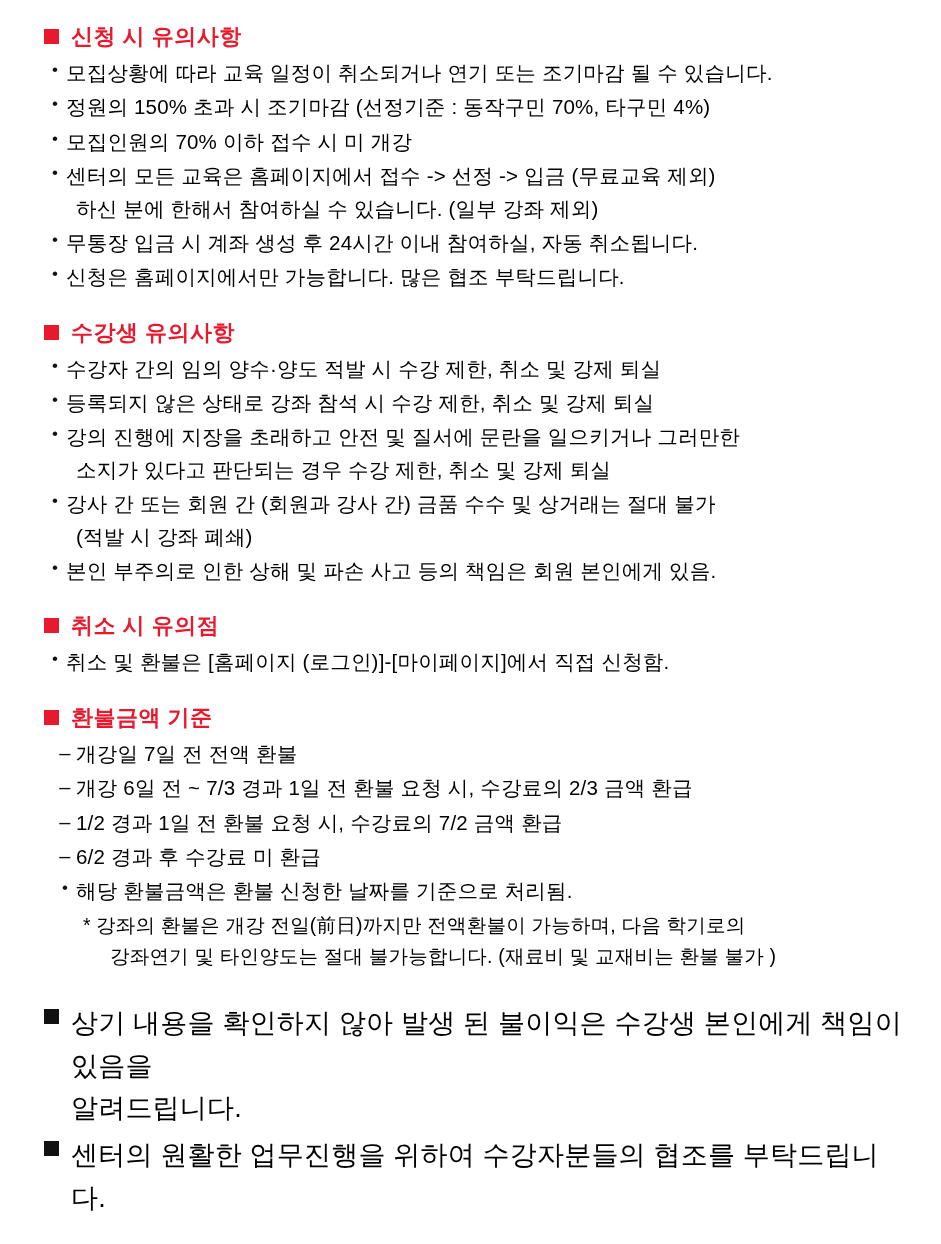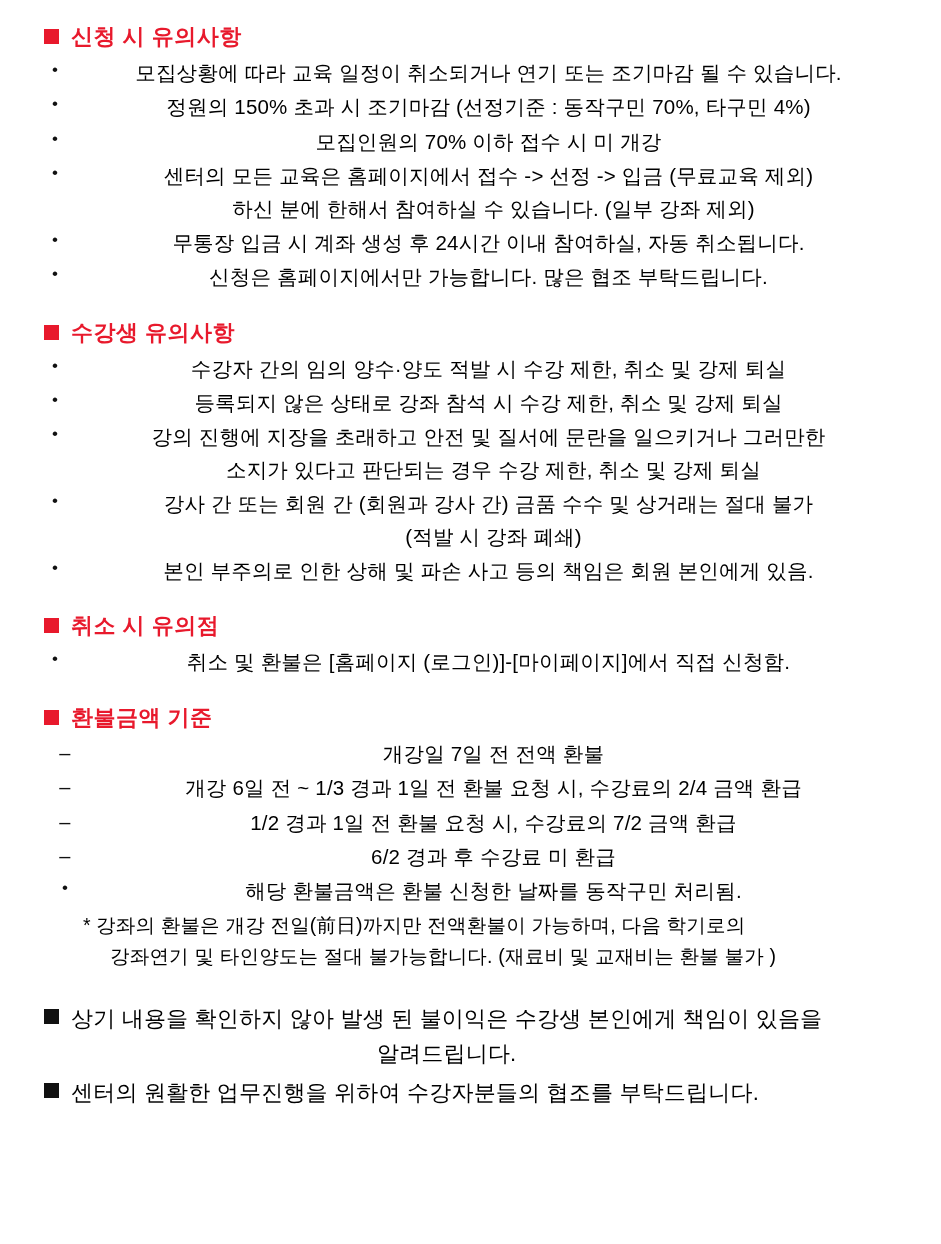--- a/index.html
+++ b/index.html
@@ -77,21 +77,20 @@
     text-align: center;
     font-size: 20px;
     line-height: 1.58;
     color: #111;
   }
   li.item .marker.dot {
     font-size: 17px;
   }
   li.item .txt {
     flex: 1 1 auto;
-    text-align: center;
   }
   li.item .txt .l2 {
     display: block;
     padding-left: 10px;
   }
 
   
   ul.items.indent-dash {
     margin-left: 10px;
   }
@@ -113,28 +112,27 @@
     padding-left: 14px;
     text-align: right;
   }
   .gap-md { height: 22px; }
   .gap-lg { height: 30px; }
 
   
   .footer-note {
     display: flex;
     align-items: flex-start;
-    font-size: 22px;
+    font-size: 27px;
     line-height: 1.58;
     letter-spacing: 0.2px;
     margin-bottom: 4px;
   }
   .footer-note .txt .l2 {
     display: block;
-    text-align: center;
   }
 </style>
 </head>
 <body>
 
 <div class="page">
   <div class="content">
 
     <div class="section-head">
       <span class="sq-red"></span>
@@ -224,33 +222,33 @@
       <span class="sq-red"></span>
       <span class="section-title">환불금액 기준</span>
     </div>
     <ul class="items indent-dash">
       <li class="item">
         <span class="marker">–</span>
         <span class="txt">개강일 7일 전 전액 환불</span>
       </li>
       <li class="item">
         <span class="marker">–</span>
-        <span class="txt">개강 6일 전 ~ 1/3 경과 1일 전 환불 요청 시, 수강료의 2/4 금액 환급</span>
+        <span class="txt">개강 6일 전 ~ 7/3 경과 1일 전 환불 요청 시, 수강료의 2/3 금액 환급</span>
       </li>
       <li class="item">
         <span class="marker">–</span>
         <span class="txt">1/2 경과 1일 전 환불 요청 시, 수강료의 7/2 금액 환급</span>
       </li>
       <li class="item">
         <span class="marker">–</span>
         <span class="txt">6/2 경과 후 수강료 미 환급</span>
       </li>
       <li class="item">
         <span class="marker dot">•</span>
-        <span class="txt">해당 환불금액은 환불 신청한 날짜를 동작구민 처리됨.</span>
+        <span class="txt">해당 환불금액은 환불 신청한 날짜를 기준으로 처리됨.</span>
       </li>
     </ul>
 
     <div class="sub-note">
       <span class="marker">*</span>
       <span class="txt">
         <span>강좌의 환불은 개강 전일(前日)까지만 전액환불이 가능하며, 다음 학기로의</span>
         <span class="l2">강좌연기 및 타인양도는 절대 불가능합니다. (재료비 및 교재비는 환불 불가 )</span>
       </span>
     </div>

